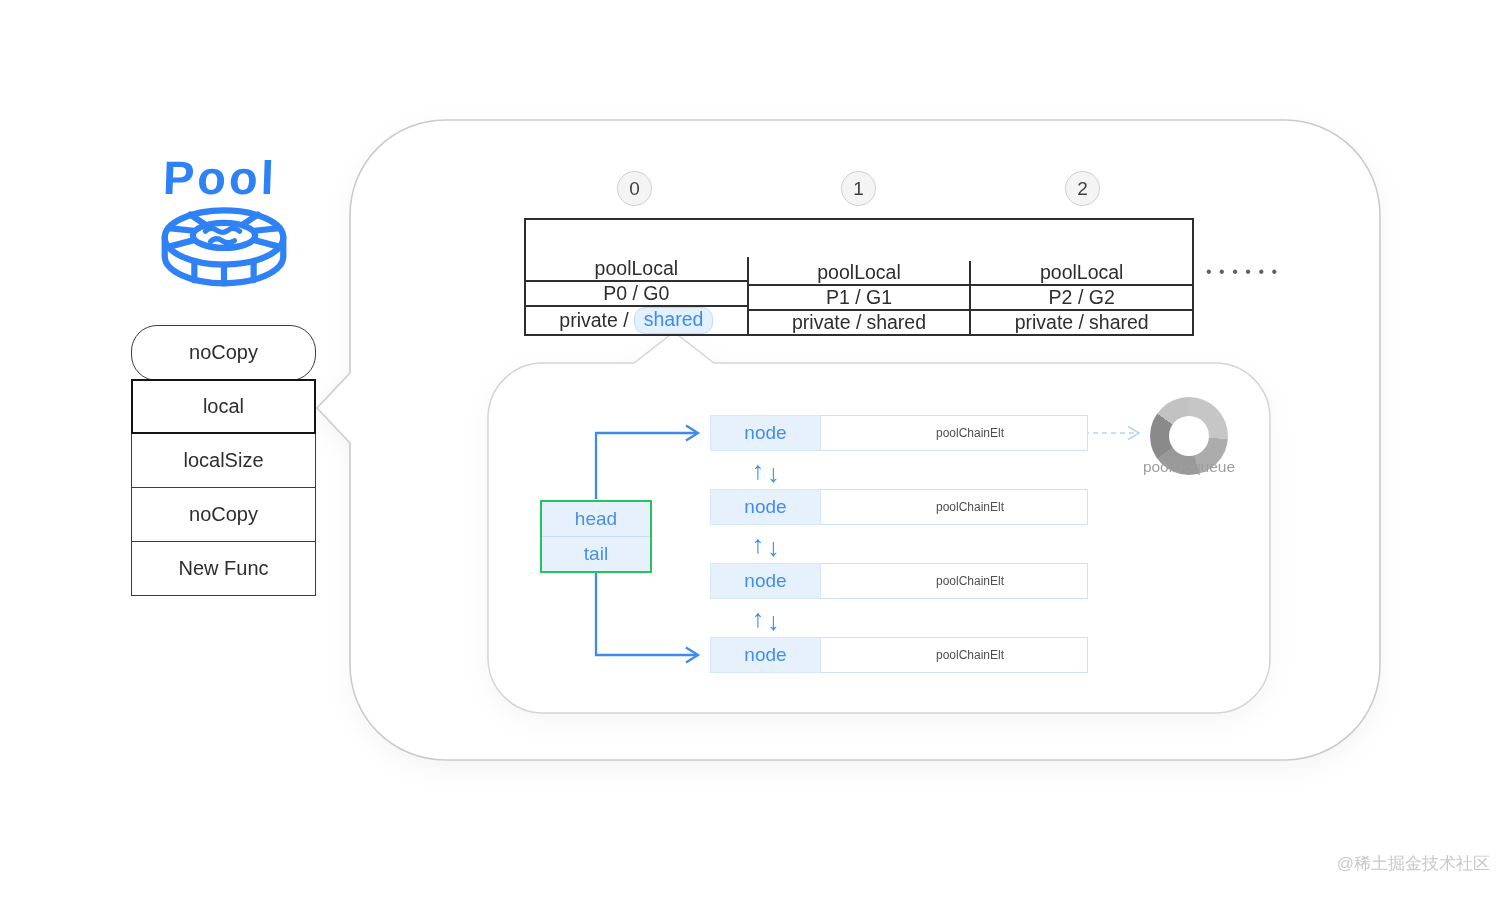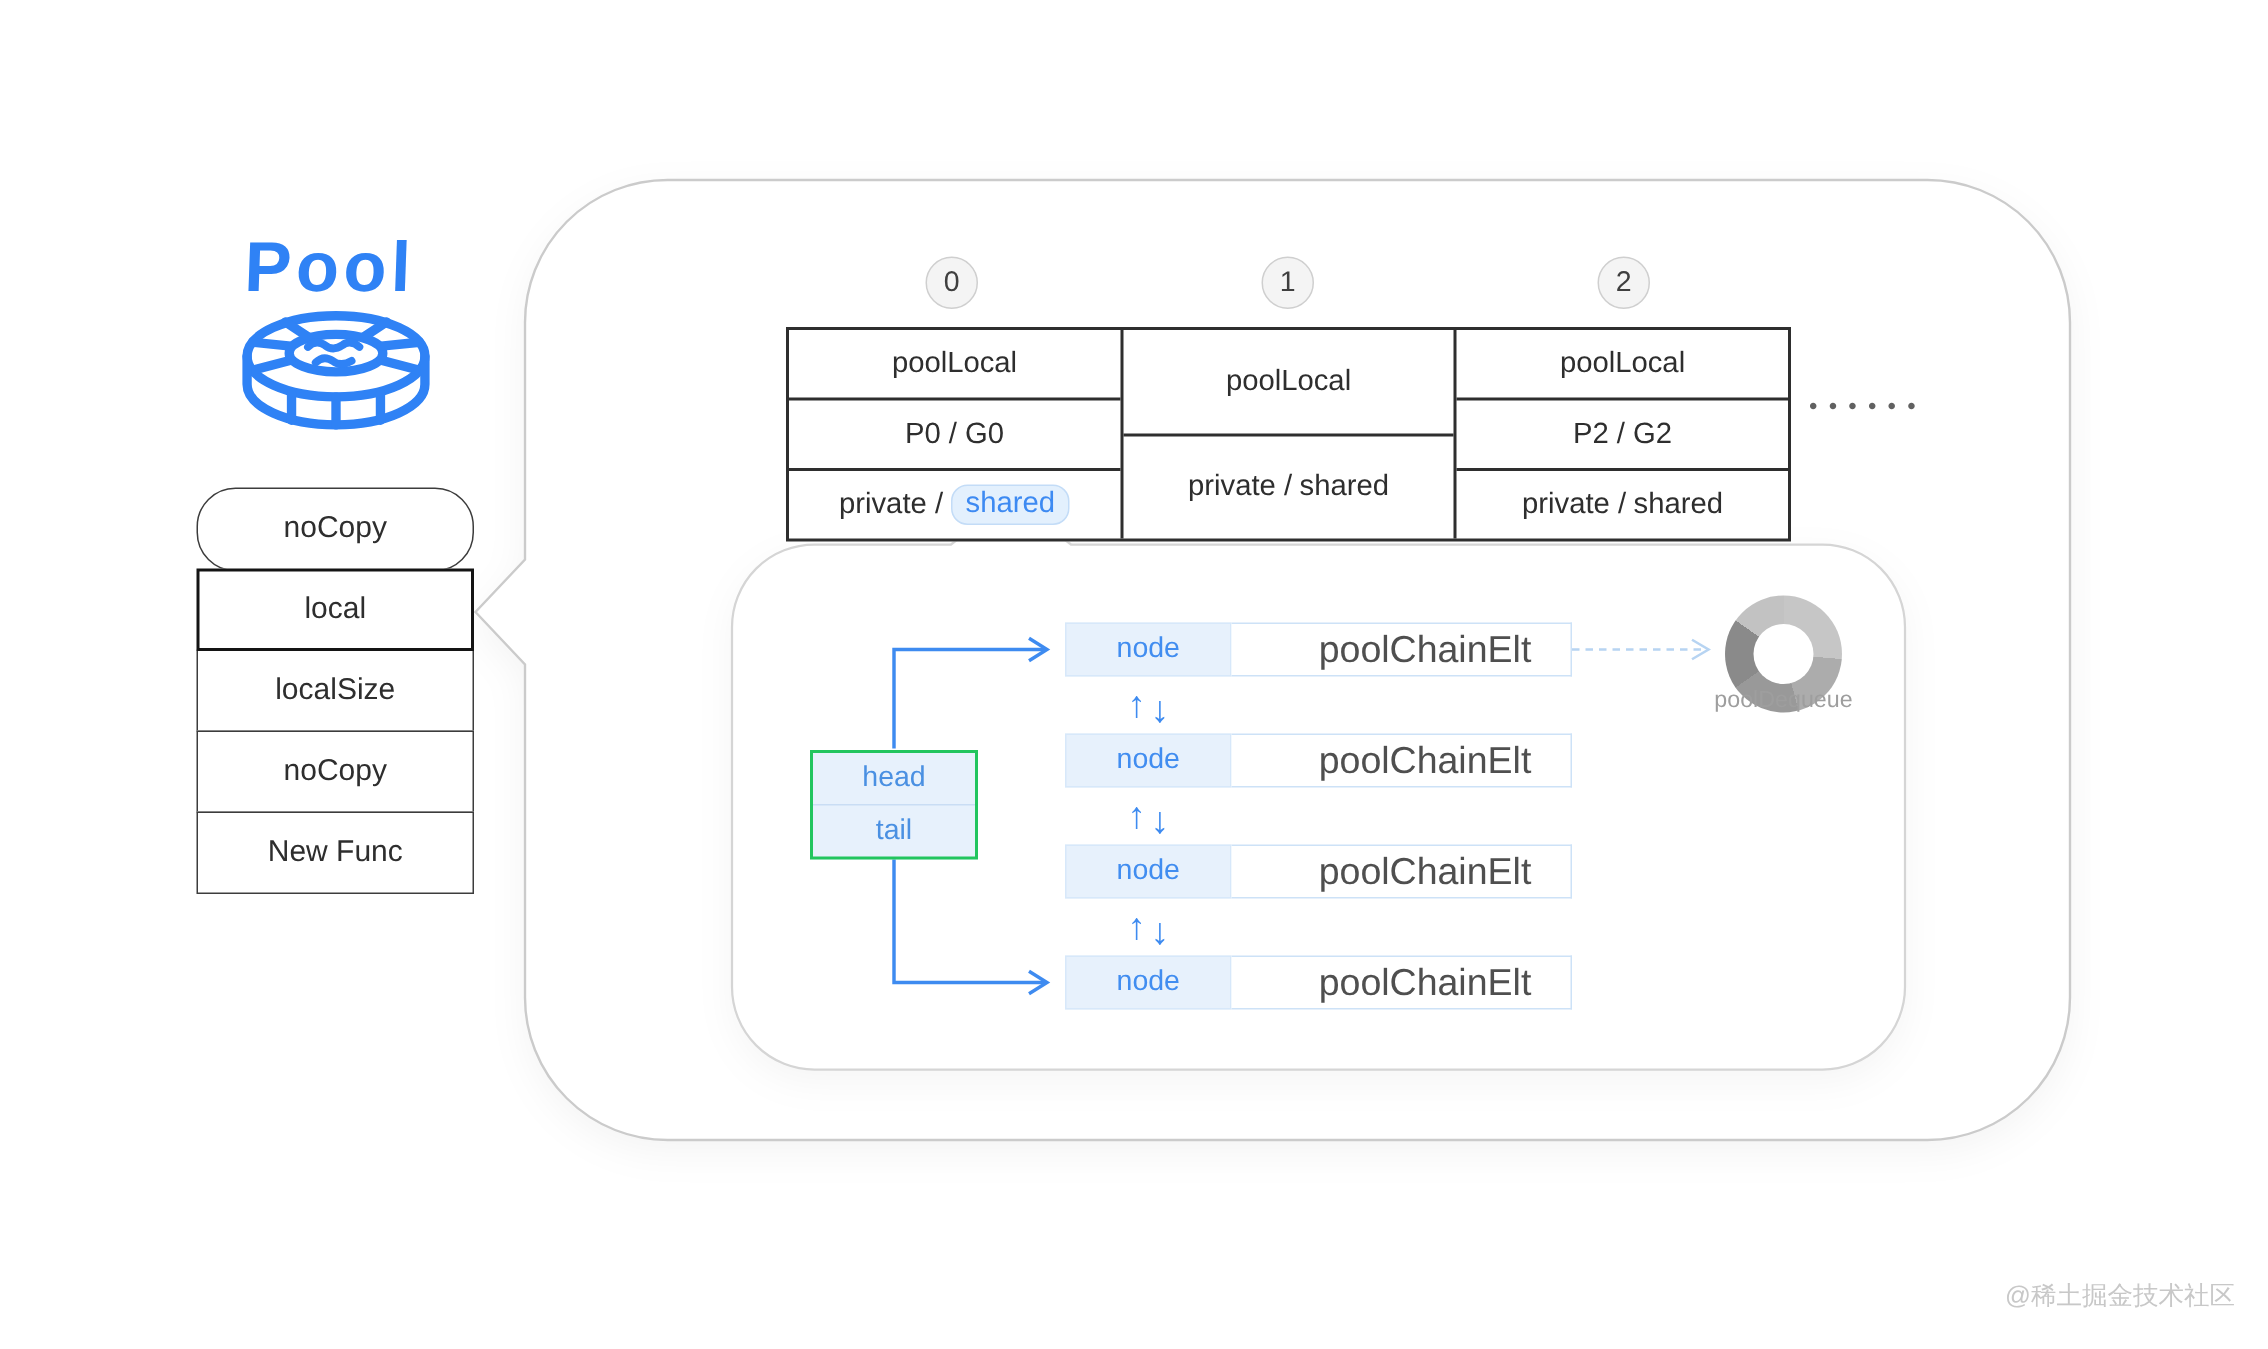--- a/index.html
+++ b/index.html
@@ -20,22 +20,22 @@
     display:flex; align-items:center; justify-content:center; font-size:20px; color:#2e2e2e; }
   .struct-row:first-child { margin-top:0;border-radius:26px; }
   .struct-row.highlight { position:relative; z-index:2; border:2.6px solid #141414; }
 
   
   .num-circle { position:absolute; top:171px; width:35px; height:35px; border-radius:50%; z-index:2;
     background:#f4f4f4; border:1px solid #cfcfcf; display:flex; align-items:center; justify-content:center;
     font-size:19px; color:#3f3f3f; }
   .num-circle.c0 { left:617px; } .num-circle.c1 { left:841px; } .num-circle.c2 { left:1065px; }
 
-  .pool-table { position:absolute; left:524px; top:218px; width:670px; height:143px; z-index:2;
-    display:flex; border:2px solid #2e2e2e; background:#fff; }
+  .pool-table { position:absolute; left:524px; top:218px; width:670px; height:118px; z-index:2;
+    display:flex; border:2px solid #2e2e2e; background:#fff;align-items:flex-end; }
   .pool-col { flex:1; display:flex; flex-direction:column; border-right:2px solid #2e2e2e; }
   .pool-col:last-child { border-right:none; }
   .pool-cell { flex:1; border-bottom:2px solid #2e2e2e; display:flex; align-items:center; justify-content:center;
     gap:5px; font-size:19.5px; color:#2e2e2e; white-space:nowrap; }
   .pool-cell:last-child { border-bottom:none; }
   .shared-pill { color:#3d8af2; }
   .shared-pill.active { background:#e3f0fd; border:1px solid #c3dcf7; border-radius:11px; padding:0 9px 2px 9px; }
   .plain-shared { color:#2e2e2e; }
 
   .ellipsis-dots { position:absolute; left:1206px; top:263px; z-index:2;
@@ -44,22 +44,22 @@
   
   .headtail { position:absolute; left:540px; top:500px; width:112px; z-index:3;
     background:#e7f1fc; border:2px solid #22c55e; }
   .ht-row { height:34.5px; display:flex; align-items:center; justify-content:center;
     font-size:19px; color:#4a90e2; }
   .ht-row.head { border-bottom:1px solid #c9ddf4; }
 
   .chain-row { position:absolute; left:710px; height:36px; display:flex; z-index:3;justify-content:space-between; }
   .node-cell { width:111px; background:#e7f1fc; border:1px solid #d7e8fa;
     display:flex; align-items:center; justify-content:center; font-size:19px; color:#418df0; }
-  .elt-cell { width:227px; background:#fff; border:1px solid #cde2f7; border-left:none;
-    display:flex; align-items:center; justify-content:center; font-size:25px; color:#4f4f4f;padding-left:32px; }
+  .elt-cell { width:267px; background:#fff; border:1px solid #cde2f7; border-left:none;
+    display:flex; align-items:center; justify-content:center; font-size:12px; color:#4f4f4f;padding-left:32px; }
 
   .updown { position:absolute; left:710px; width:111px; height:36px; z-index:3;
     display:flex; align-items:center; justify-content:center; gap:3px;
     font-size:25px; color:#3e8bf0; }
   .updown .dn { position:relative; top:3px; }
 
   
   .dequeue-donut { position:absolute; left:1150px; top:397px; width:78px; height:78px; z-index:3;
     border-radius:50%;
     background:conic-gradient(#c6c6c6 0 95deg, #acacac 95deg 165deg, #999999 165deg 235deg,
@@ -129,20 +129,21 @@
     <div class="pool-col">
       <div class="pool-cell">poolLocal</div>
       <div class="pool-cell">P0 / G0</div>
       <div class="pool-cell">
         <span>private /</span>
         <span class="shared-pill active">shared</span>
       </div>
     </div>
     <div class="pool-col">
       <div class="pool-cell">poolLocal</div>
+      <div class="pool-cell">P1 / G1</div>
       <div class="pool-cell">
         <span>private /</span>
         <span class="plain-shared">shared</span>
       </div>
     </div>
     <div class="pool-col">
       <div class="pool-cell">poolLocal</div>
       <div class="pool-cell">P2 / G2</div>
       <div class="pool-cell">
         <span>private /</span>

